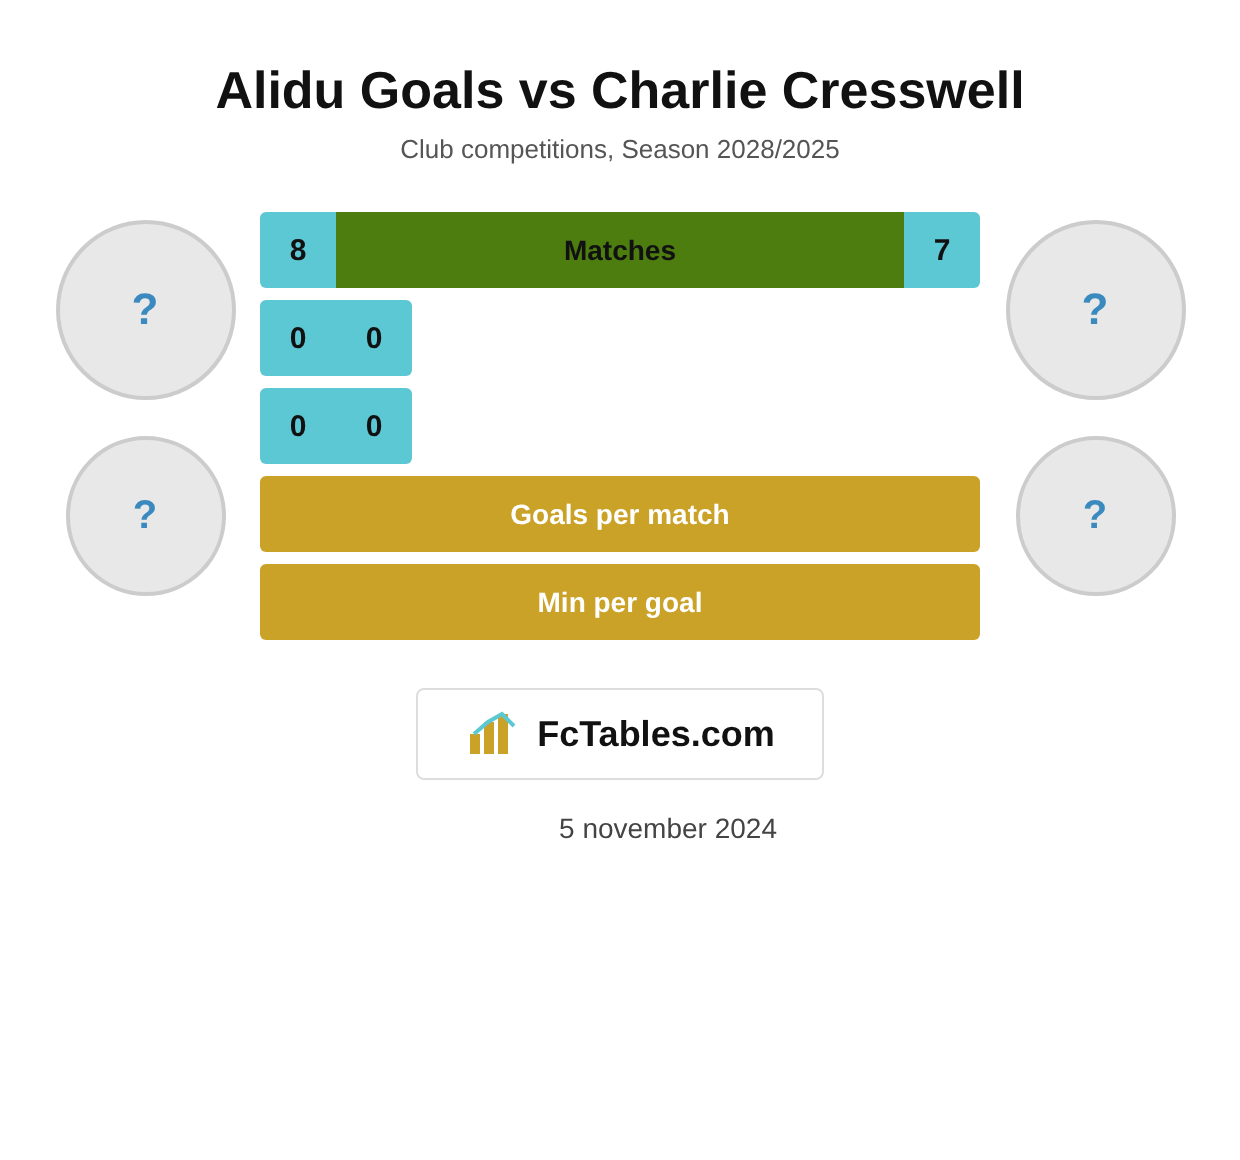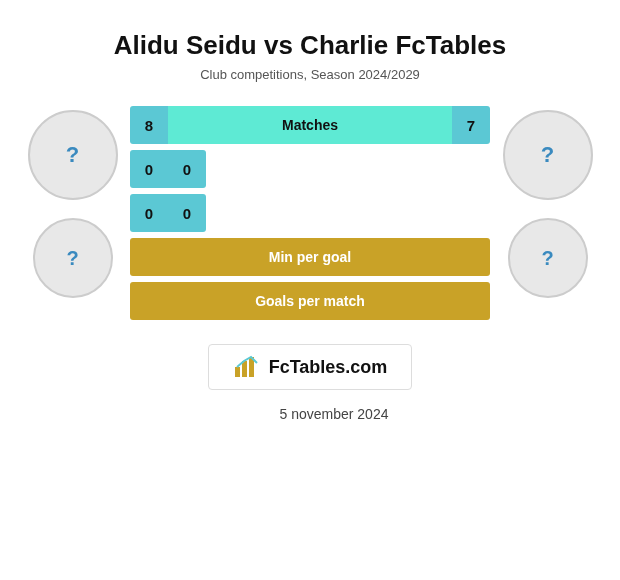--- a/index.html
+++ b/index.html
@@ -93,21 +93,21 @@
       font-weight: bold;
       font-size: 15px;
       color: #111;
       border-radius: 3px 0 0 3px;
       flex-shrink: 0;
     }
 
     .stat-label {
       flex: 1;
       height: 100%;
-      background: #5eead4;
+      background: #4d7c0f;
       display: flex;
       align-items: center;
       justify-content: center;
       font-weight: bold;
       font-size: 14px;
       color: #111;
       text-align: center;
     }
 
     .stat-value-right {
@@ -197,22 +197,22 @@
       gap: 18px;
       padding-top: 4px;
       margin-left: 10px;
       width: 95px;
     }
   </style>
 </head>
 <body>
 
 <div class="container">
-  <div class="title">Alidu Seidu vs Charlie FcTables</div>
-  <div class="subtitle">Club competitions, Season 2024/2029</div>
+  <div class="title">Alidu Goals vs Charlie Cresswell</div>
+  <div class="subtitle">Club competitions, Season 2028/2025</div>
 
   <div class="avatars-and-stats">
     <div class="left-avatars">
       <div class="avatar">
         <span>?</span>
       </div>
       <div class="avatar-small">
         <span>?</span>
       </div>
     </div>
@@ -230,27 +230,27 @@
         <div class="stat-value-right">0</div>
       </div>
 
       <div class="stat-row">
         <div class="stat-value-left">0</div>
         <div class="stat-value-right">0</div>
       </div>
 
       <div class="stat-row gold">
         <div class="stat-value-left" style="background:#c9a227;"></div>
-        <div class="stat-label">Min per goal</div>
+        <div class="stat-label">Goals per match</div>
         <div class="stat-value-right" style="background:#c9a227;"></div>
       </div>
 
       <div class="stat-row gold">
         <div class="stat-value-left" style="background:#c9a227;"></div>
-        <div class="stat-label">Goals per match</div>
+        <div class="stat-label">Min per goal</div>
         <div class="stat-value-right" style="background:#c9a227;"></div>
       </div>
     </div>
 
     <div class="right-avatars">
       <div class="avatar">
         <span>?</span>
       </div>
       <div class="avatar-small">
         <span>?</span>

